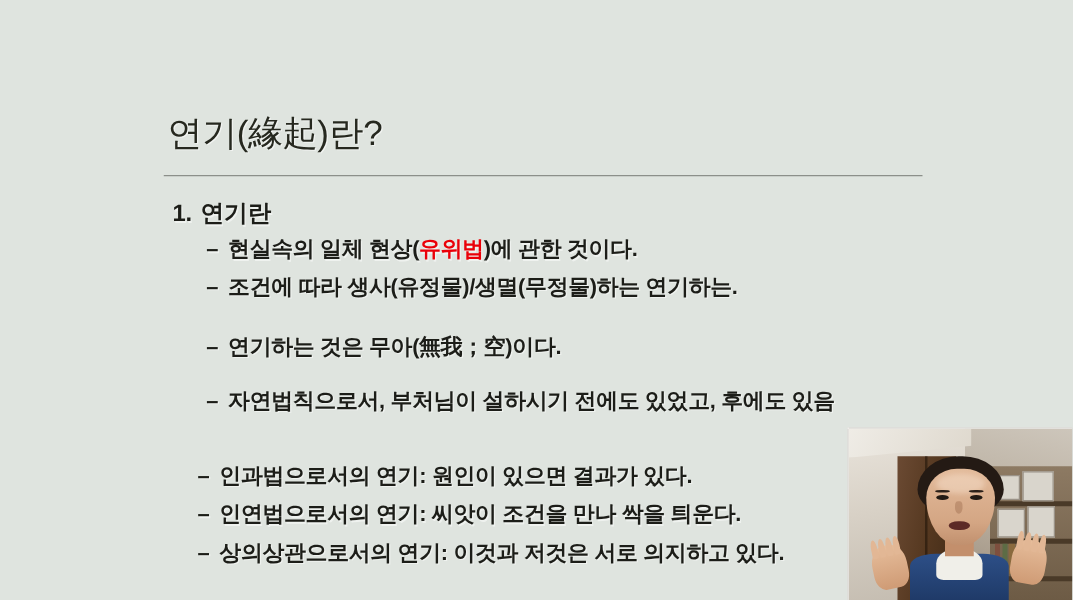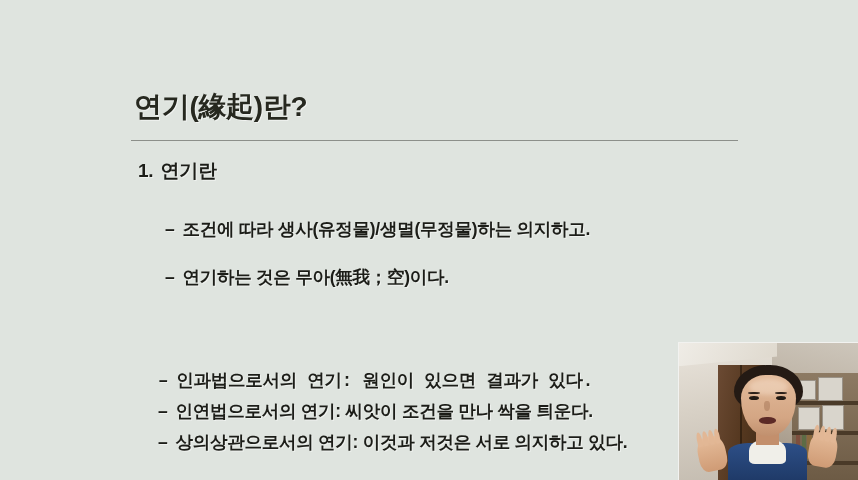--- a/index.html
+++ b/index.html
@@ -21,21 +21,21 @@
     background: #dfe4df;
     overflow: hidden;
   }
 
   
   #slide-title {
     position: absolute;
     left: 134px;
     top: 88px;
     font-size: 28px;
-    font-weight: bold;
+    font-weight: normal;
     color: #26281f;
     letter-spacing: -0.3px;
     white-space: nowrap;
     text-shadow: 1px 1px 0 rgba(255,255,255,0.55);
   }
 
   #title-rule {
     position: absolute;
     left: 131px;
     top: 140px;
@@ -291,33 +291,39 @@
 
   <div id="slide-title">연기(緣起)란?</div>
   <div id="title-rule"></div>
 
   <div id="body-list">
 
     <div class="line lvl1" style="left:138px; top:158px;">
       <span class="marker">1.</span><span>연기란</span>
     </div>
 
+    <div class="line lvl2" style="left:165px; top:187px;">
+      <span class="dash">–</span><span>현실속의 일체 현상(</span><span class="emph-red">유위법</span><span>)에 관한 것이다.</span>
+    </div>
 
     <div class="line lvl2" style="left:165px; top:217px;">
-      <span class="dash">–</span><span>조건에 따라 생사(유정물)/생멸(무정물)하는 의지하고.</span>
+      <span class="dash">–</span><span>조건에 따라 생사(유정물)/생멸(무정물)하는 연기하는.</span>
     </div>
 
 
     <div class="line lvl2" style="left:165px; top:265px;">
       <span class="dash">–</span><span>연기하는 것은 무아(無我；空)이다.</span>
     </div>
 
-
-
-    <div class="line lvl2" style="left:158px; top:368px;font-family:Liberation Mono, monospace;">
+    <div class="line lvl2" style="left:165px; top:308px;">
+      <span class="dash">–</span><span>자연법칙으로서, 부처님이 설하시기 전에도 있었고, 후에도 있음</span>
+    </div>
+
+
+    <div class="line lvl2" style="left:158px; top:368px;">
       <span class="dash">–</span><span>인과법으로서의 연기: 원인이 있으면 결과가 있다.</span>
     </div>
 
     <div class="line lvl2" style="left:158px; top:399px;">
       <span class="dash">–</span><span>인연법으로서의 연기: 씨앗이 조건을 만나 싹을 틔운다.</span>
     </div>
 
     <div class="line lvl2" style="left:158px; top:430px;">
       <span class="dash">–</span><span>상의상관으로서의 연기: 이것과 저것은 서로 의지하고 있다.</span>
     </div>

